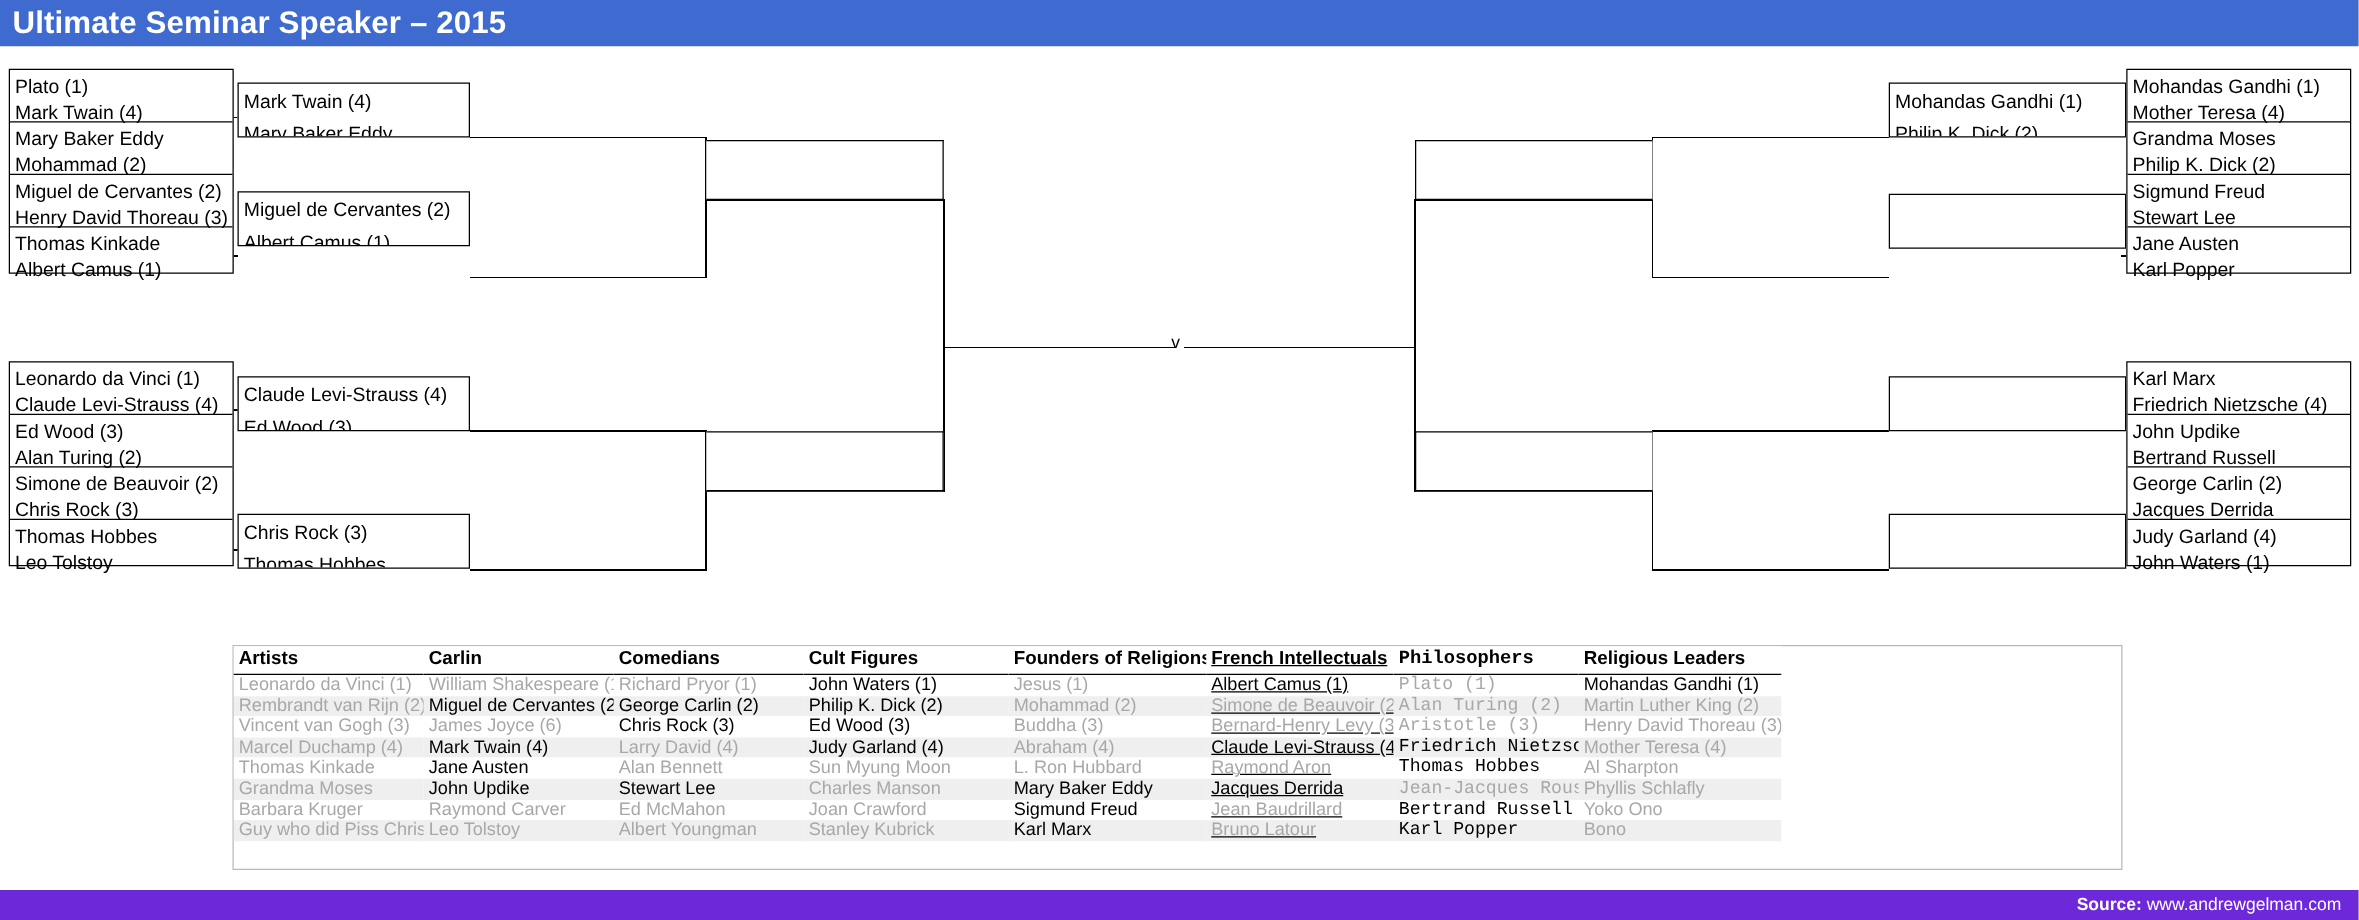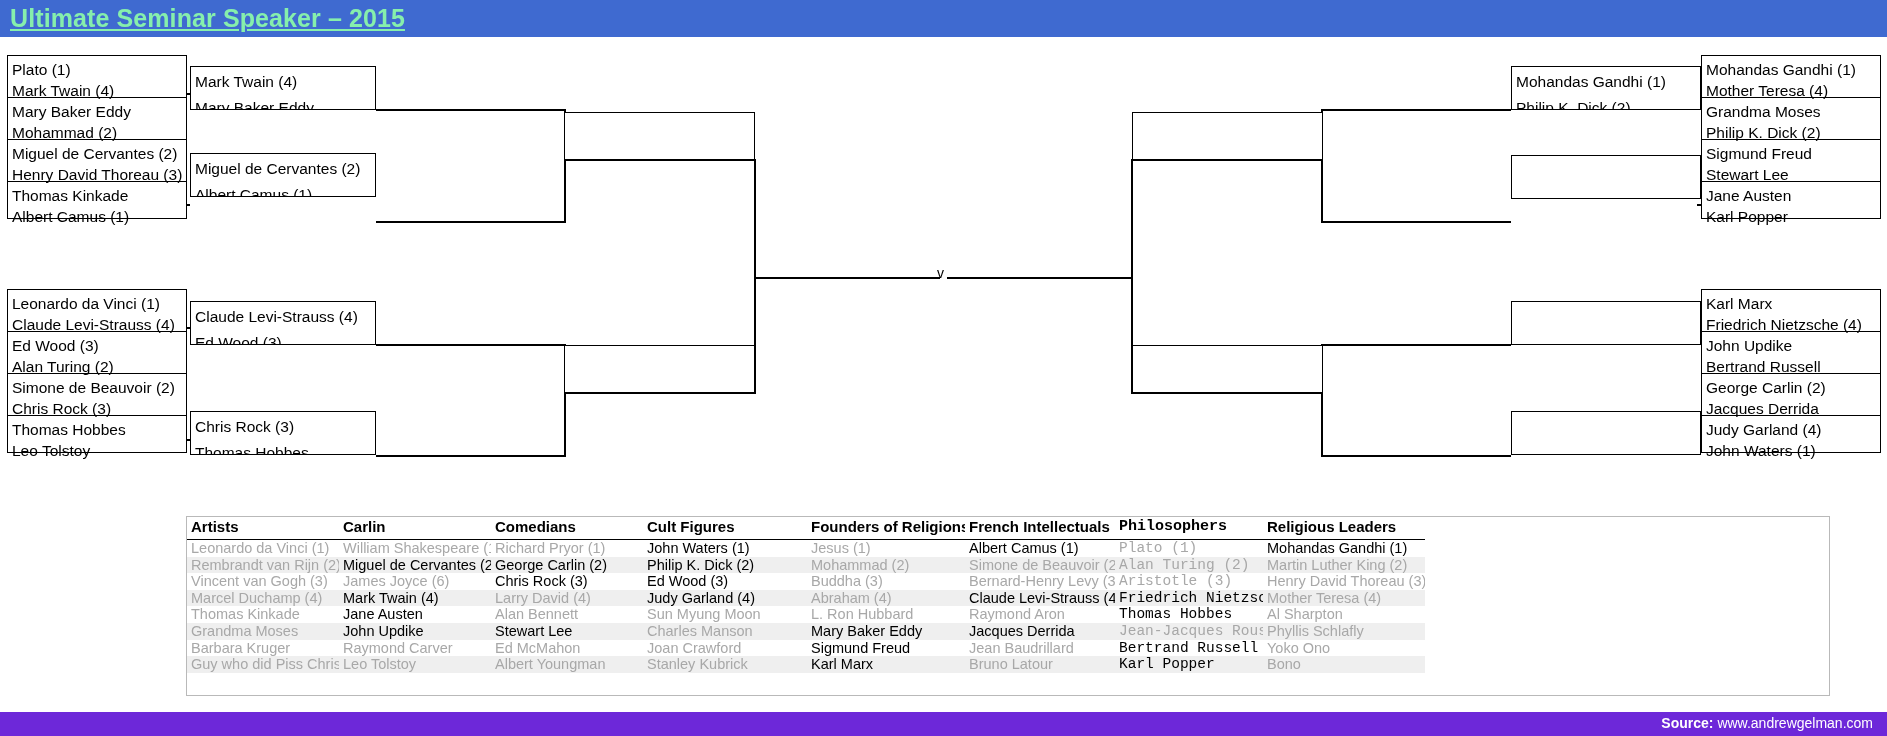--- a/index.html
+++ b/index.html
@@ -11,24 +11,23 @@
     overflow:hidden;
     -webkit-font-smoothing:antialiased;
   }
   
   #title-bar{
     position:absolute;left:0;top:0;width:1887px;height:37px;
     background:#3f6ad0;
   }
   #title-text{
     position:absolute;left:10px;top:4px;
-    font-size:25px;font-weight:bold;color:#86efac;
+    font-size:25px;font-weight:bold;color:#ffffff;
     letter-spacing:0.1px;
     white-space:nowrap;
-    text-decoration:underline;
   }
   
   #footer-bar{
     position:absolute;left:0;bottom:0;width:1887px;height:24px;
     background:#6d28d9;
   }
   #footer-text{
     position:absolute;right:14px;top:3px;
     font-size:14px;color:#ffffff;white-space:nowrap;
   }
@@ -245,21 +244,21 @@
   <span class="ln a"></span>
   <span class="ln b"></span>
 </div>
 <div class="slot blank" style="left:1132px;top:345px;width:190px;height:48px;border-right:none;">
   <span class="ln a"></span>
   <span class="ln b"></span>
 </div>
 
 <div class="vsmark" style="left:937px;top:265px;">v</div>
 
-<div id="tbl" style="left:186px;top:516px;width:1644px;height:180px;">
+<div id="tbl" style="left:186px;top:516px;width:1512px;height:180px;">
 
 <div class="tcol" style="width: 152px;">
       <div class="thead">Artists</div>
       <div class="tcell dim plain">Leonardo da Vinci (1)</div>
       <div class="tcell dim stripe">Rembrandt van Rijn (2)</div>
       <div class="tcell dim plain">Vincent van Gogh (3)</div>
       <div class="tcell dim stripe">Marcel Duchamp (4)</div>
       <div class="tcell dim plain">Thomas Kinkade</div>
       <div class="tcell dim stripe">Grandma Moses</div>
       <div class="tcell dim plain">Barbara Kruger</div>
@@ -302,21 +301,21 @@
       <div class="thead">Founders of Religions</div>
       <div class="tcell dim plain">Jesus (1)</div>
       <div class="tcell dim stripe">Mohammad (2)</div>
       <div class="tcell dim plain">Buddha (3)</div>
       <div class="tcell dim stripe">Abraham (4)</div>
       <div class="tcell dim plain">L. Ron Hubbard</div>
       <div class="tcell live stripe">Mary Baker Eddy</div>
       <div class="tcell live plain">Sigmund Freud</div>
       <div class="tcell live stripe">Karl Marx</div>
     </div>
-    <div class="tcol" style="width: 150px;">
+    <div class="tcol" style="width: 150px; text-decoration: underline;">
       <div class="thead">French Intellectuals</div>
       <div class="tcell live plain">Albert Camus (1)</div>
       <div class="tcell dim stripe">Simone de Beauvoir (2)</div>
       <div class="tcell dim plain">Bernard-Henry Levy (3)</div>
       <div class="tcell live stripe">Claude Levi-Strauss (4)</div>
       <div class="tcell dim plain">Raymond Aron</div>
       <div class="tcell live stripe">Jacques Derrida</div>
       <div class="tcell dim plain">Jean Baudrillard</div>
       <div class="tcell dim stripe">Bruno Latour</div>
     </div>

